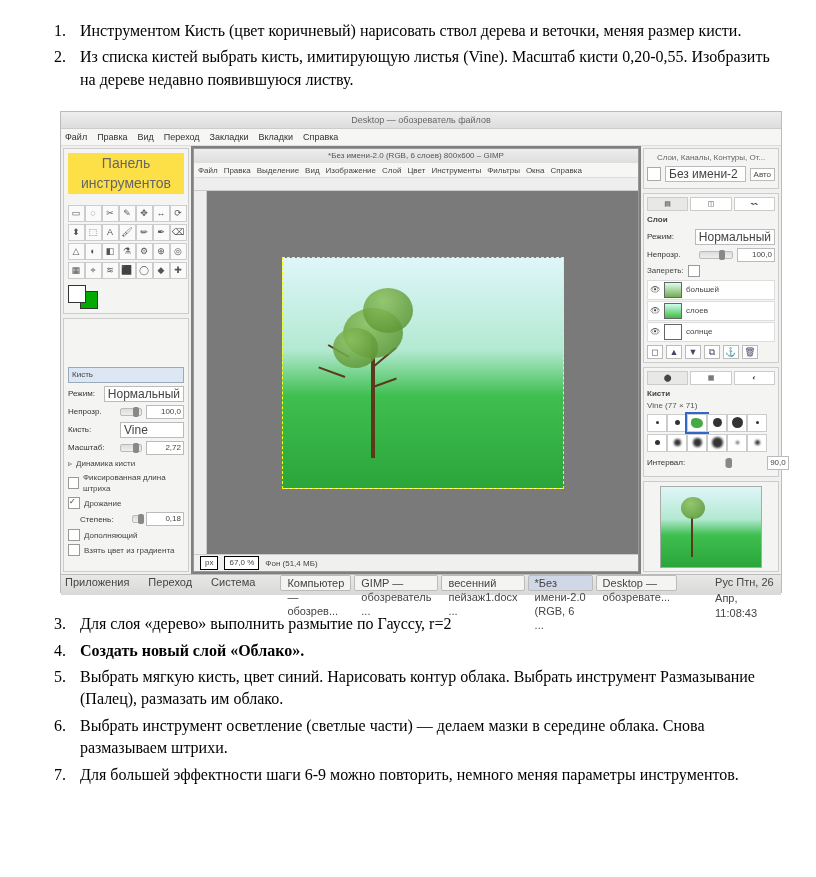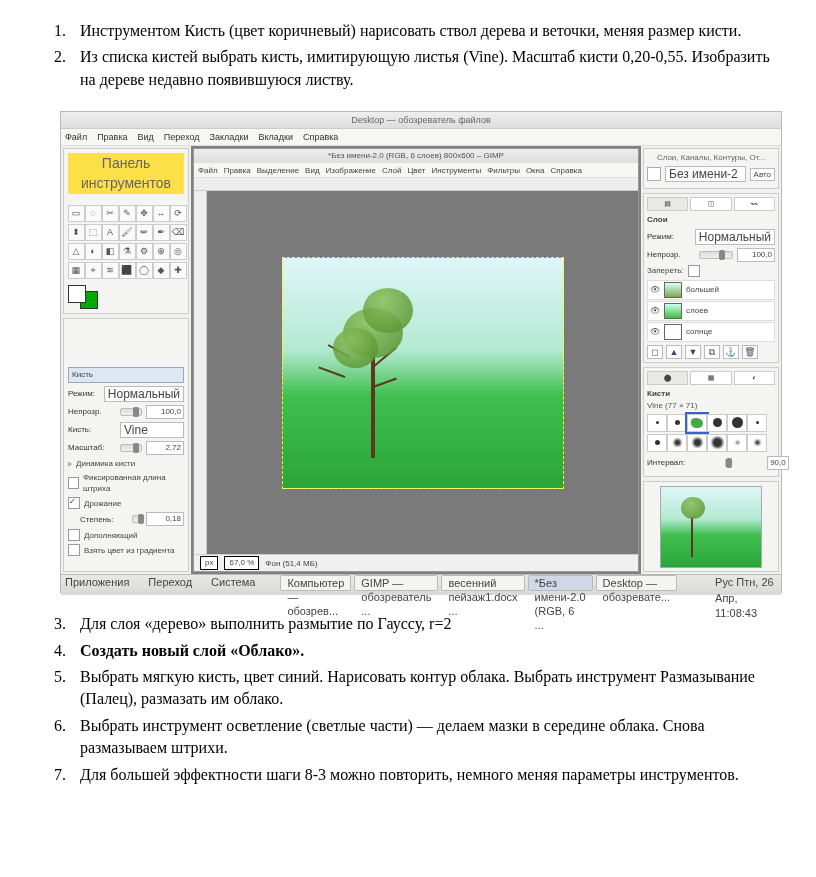--- a/index.html
+++ b/index.html
@@ -490,14 +490,14 @@
     <div class="spacer"></div>
     <span>Рус  Птн, 26 Апр, 11:08:43</span>
   </div>
 </div>
 
 <ol id="list-bottom" start="3">
     <li>Для слоя «дерево» выполнить размытие по Гауссу, r=2</li>
     <li><span class="bold">Создать новый слой «Облако».</span></li>
     <li>Выбрать мягкую кисть, цвет синий. Нарисовать контур облака. Выбрать инструмент Размазывание (Палец), размазать им облако.</li>
     <li>Выбрать инструмент осветление (светлые части) — делаем мазки в середине облака. Снова размазываем штрихи.</li>
-    <li>Для большей эффектности шаги 8-3 можно повторить, немного меняя параметры инструментов.</li>
+    <li>Для большей эффектности шаги 6-9 можно повторить, немного меняя параметры инструментов.</li>
   </ol>
 
 </body></html>

